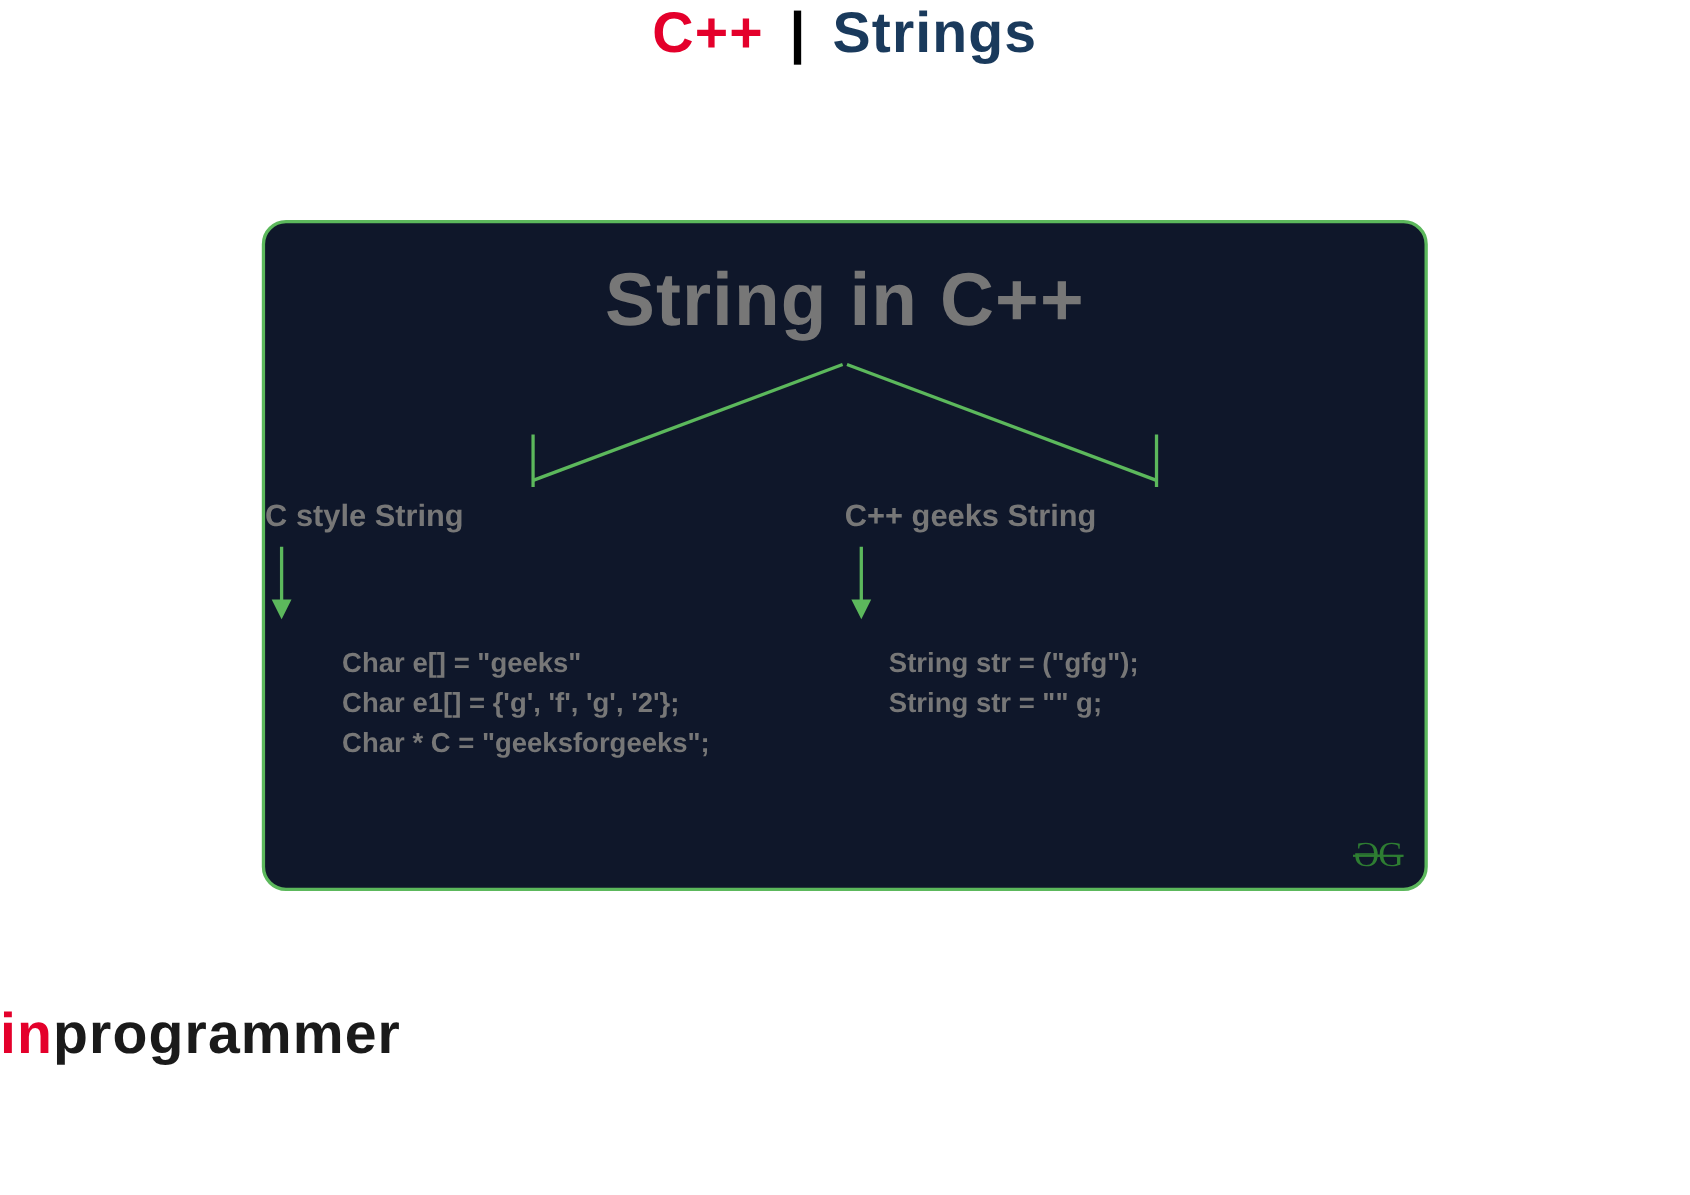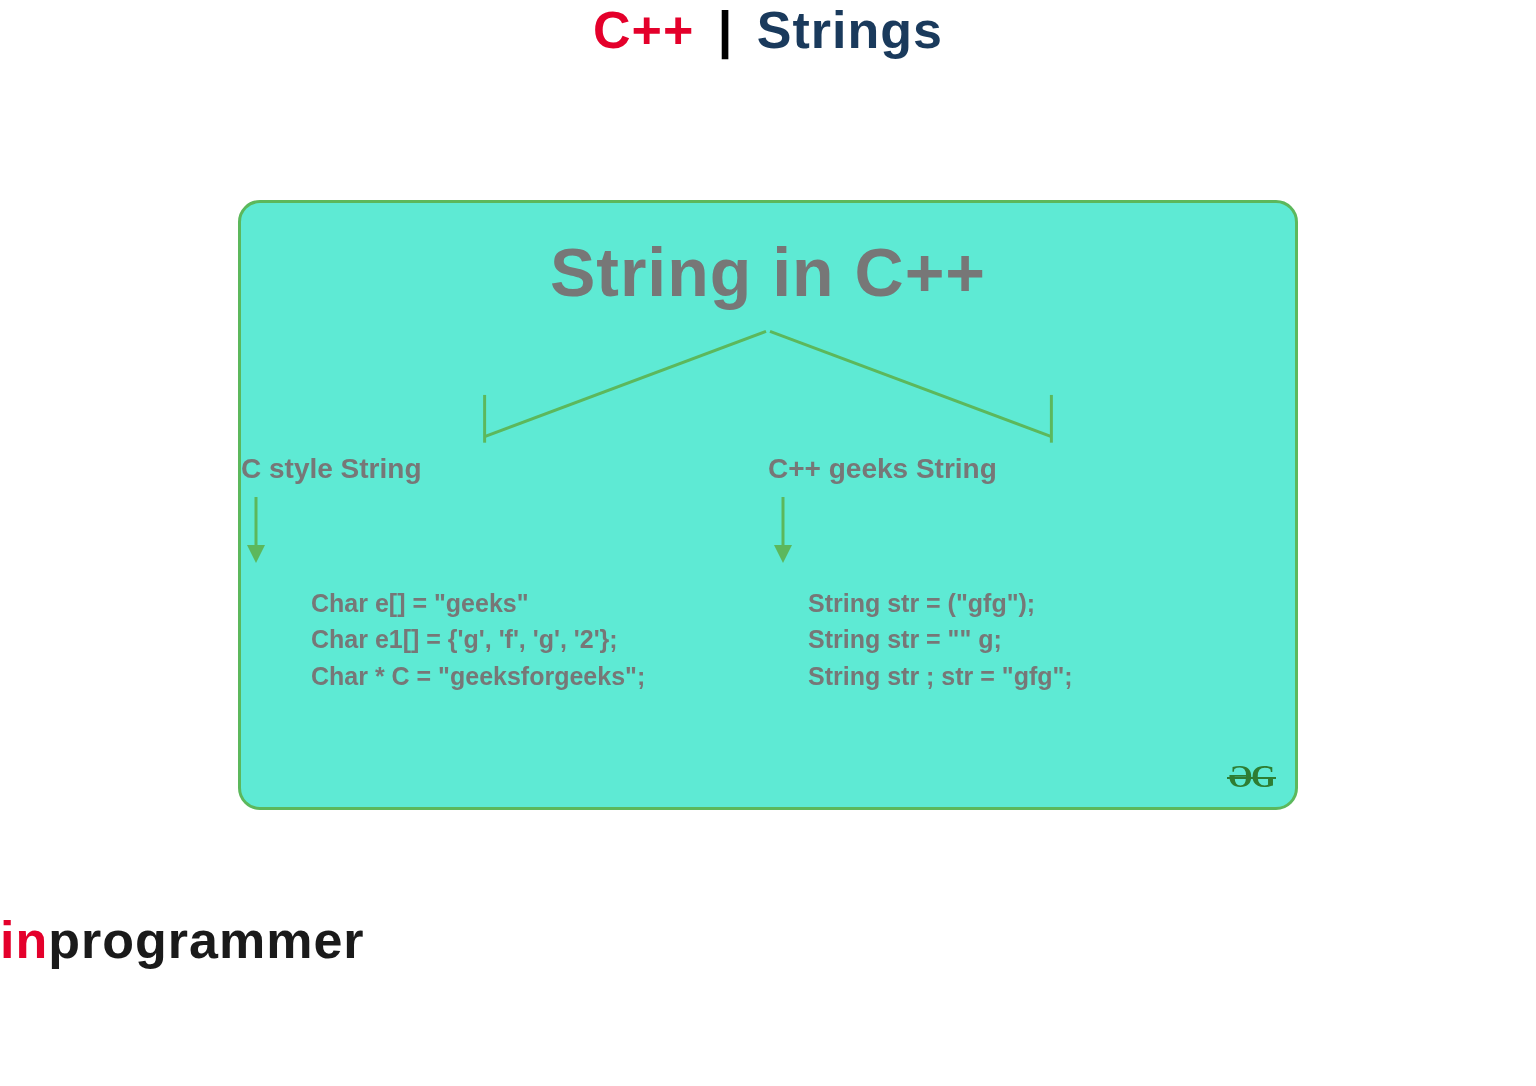--- a/index.html
+++ b/index.html
@@ -20,21 +20,21 @@
   .title-sep { color: #000000; margin: 0 8px; }
   .title-strings { color: #1a3a5c; }
   .diagram-box {
     position: absolute;
     left: 238px;
     top: 200px;
     width: 1060px;
     height: 610px;
     border: 3px solid #5cb85c;
     border-radius: 22px;
-    background: #5eead4;
+    background: #0f172a;
   }
   .diagram-heading {
     text-align: center;
     font-size: 68px;
     font-weight: 700;
     color: #777777;
     margin-top: 30px;
     letter-spacing: 1px;
   }
   .connector-svg {
@@ -75,21 +75,21 @@
     line-height: 1.45;
   }
   .branch.left .code-block { margin-left: 70px; }
   .branch.right .code-block { margin-left: 40px; }
   .attribution {
     position: absolute;
     right: 20px;
     bottom: 12px;
     font-family: Georgia, serif;
     font-size: 32px;
-    font-weight: 700;
+    font-weight: 400;
     color: #2e7d32;
     letter-spacing: -1px;
     text-align: right;
   }
   .attribution .g {
     display: inline-block;
     position: relative;
   }
   .attribution .g::after {
     content: "";
@@ -147,21 +147,20 @@
 
     <div class="branch right">
       <div class="branch-label">C++ geeks String</div>
       <svg class="arrow-svg" viewBox="0 0 30 70">
         <line x1="15" y1="2" x2="15" y2="56" stroke="#5cb85c" stroke-width="3"></line>
         <polygon points="15,68 6,50 24,50" fill="#5cb85c"></polygon>
       </svg>
       <div class="code-block">
         <div>String str = ("gfg");</div>
         <div>String str = "" g;</div>
-        <div>String str ; str = "gfg";</div>
       </div>
     </div>
   </div>
 
   <div class="attribution">
     <span class="g">Ə</span><span class="g">G</span>
   </div>
 </div>
 
 <div class="footer-logo">

